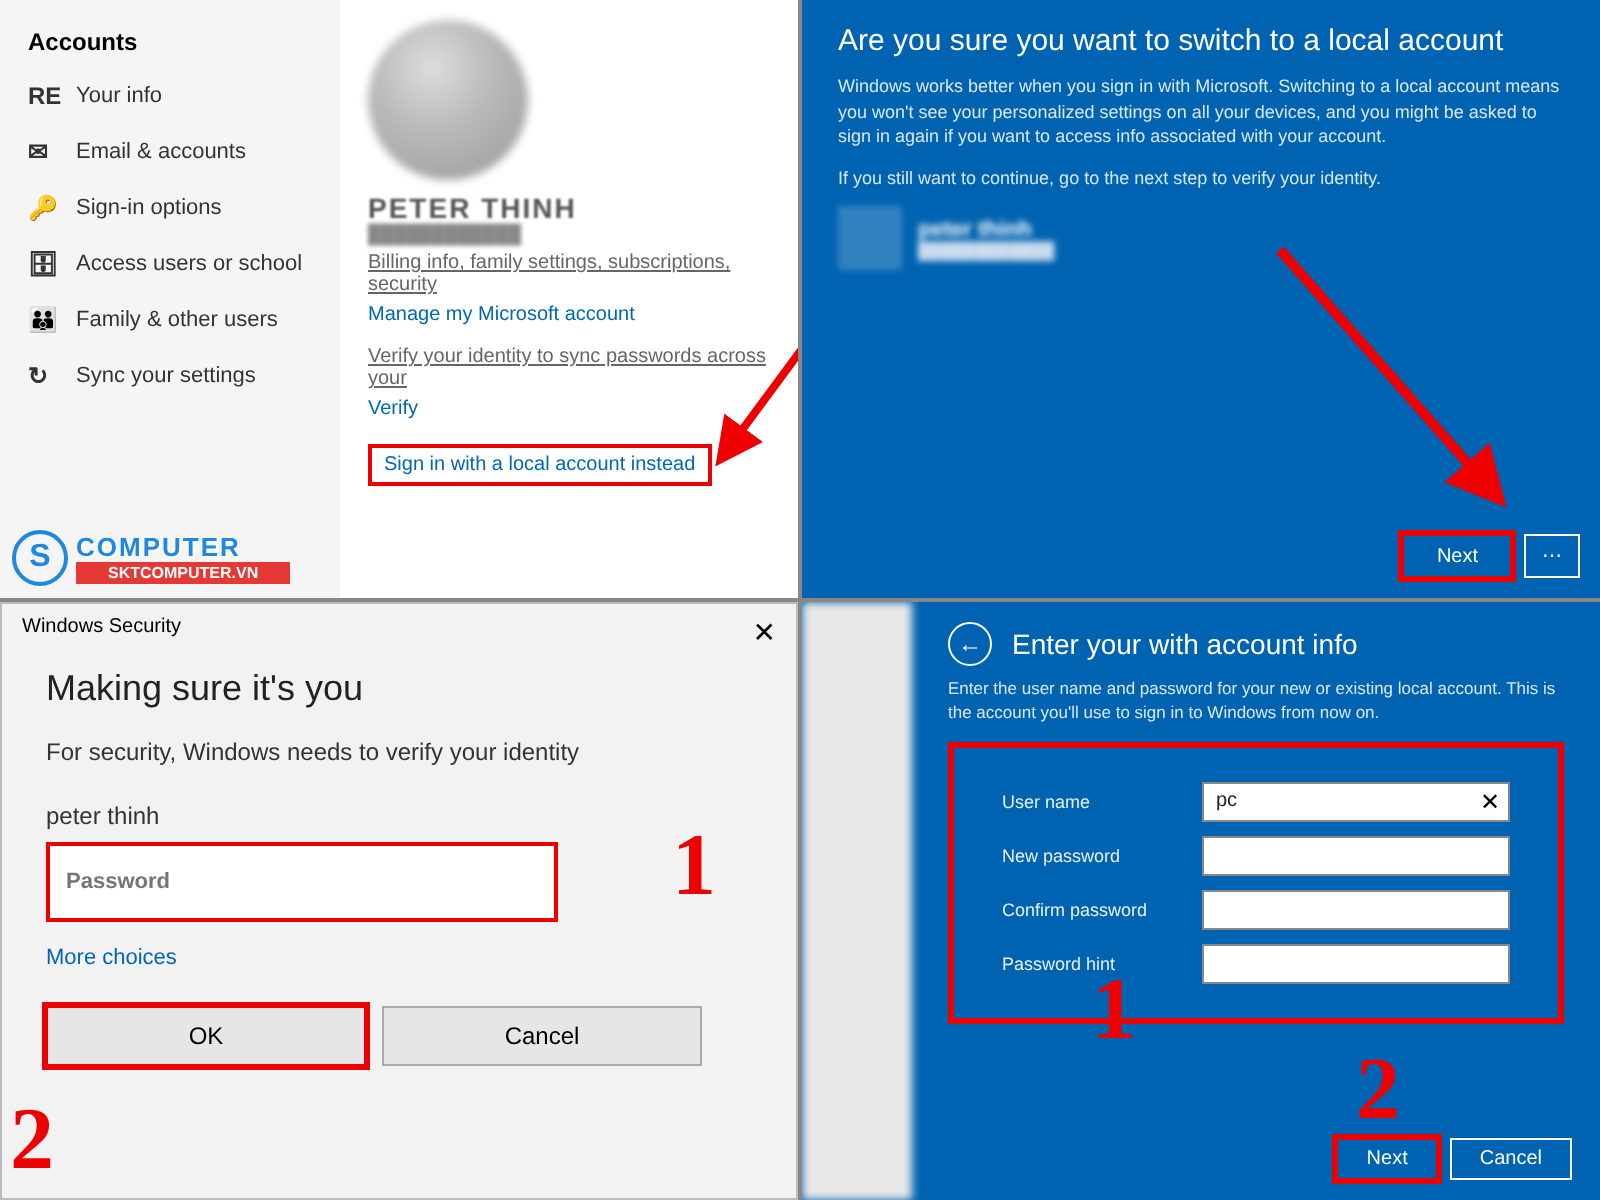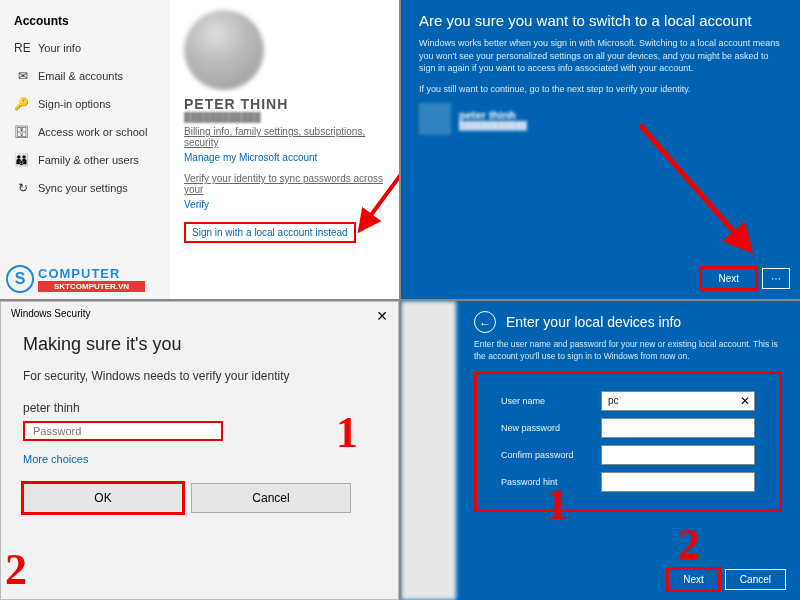--- a/index.html
+++ b/index.html
@@ -4,21 +4,21 @@
 <style>
 * { margin: 0; padding: 0; box-sizing: border-box; font-family: "Segoe UI", sans-serif; }
 body { width: 800px; height: 600px; overflow: hidden; background: #888; }
 .grid { display: grid; grid-template-columns: 1fr 1fr; grid-template-rows: 1fr 1fr; width: 800px; height: 600px; gap: 2px; }
 
 
 .p1 { background: #fff; display: flex; position: relative; overflow: hidden; }
 .p1-sidebar { width: 170px; background: #f5f5f5; padding: 8px 0; font-size: 11px; }
 .p1-title { font-size: 12px; font-weight: 600; padding: 6px 14px; }
 .p1-nav-item { display: flex; align-items: center; padding: 7px 14px; gap: 10px; color: #333; cursor: pointer; }
-.p1-nav-item .ico { width: 14px; text-align: right; font-size: 12px; }
+.p1-nav-item .ico { width: 14px; text-align: left; font-size: 12px; font-weight: bold; }
 .p1-main { flex: 1; padding: 10px 14px; font-size: 11px; color: #444; position: relative; }
 .avatar { width: 80px; height: 80px; border-radius: 50%; background: radial-gradient(circle at 40% 30%, #ddd 0%, #bbb 40%, #999 100%); filter: blur(2px); margin-bottom: 6px; }
 .p1-name { font-size: 14px; font-weight: 600; letter-spacing: 1px; color: #555; filter: blur(0.6px); }
 .p1-email { font-size: 9px; color: #888; filter: blur(1px); }
 .p1-role { font-size: 10px; color: #555; margin: 4px 0 10px; }
 .p1-line { font-size: 10px; color: #666; margin: 4px 0; text-decoration: underline; }
 .p1-link { color: #0067b8; font-size: 10px; margin: 4px 0; cursor: pointer; }
 .p1-local-link { color: #0067b8; font-size: 10px; border: 2px solid #e00; padding: 3px 6px; display: inline-block; margin-top: 8px; cursor: pointer; }
 .p1-logo { position: absolute; left: 6px; bottom: 6px; display: flex; align-items: center; gap: 4px; }
 .p1-logo-badge { width: 28px; height: 28px; border: 2px solid #1e88e5; border-radius: 50%; display: flex; align-items: center; justify-content: center; color: #1e88e5; font-weight: bold; font-size: 16px; }
@@ -38,21 +38,21 @@
 .p2-btn.highlight { outline: 3px solid #e00; outline-offset: -1px; }
 
 
 .p3 { background: #f2f2f2; border: 1px solid #bbb; padding: 0; position: relative; font-size: 11px; }
 .p3-titlebar { display: flex; justify-content: space-between; padding: 6px 10px; font-size: 10px; }
 .p3-close { font-size: 14px; cursor: pointer; }
 .p3-content { padding: 4px 22px 10px; }
 .p3-heading { font-size: 18px; font-weight: 400; color: #222; margin-bottom: 14px; }
 .p3-sub { font-size: 12px; color: #333; margin-bottom: 18px; }
 .p3-username { font-size: 12px; color: #333; margin-bottom: 6px; }
-.p3-input { width: 200px; border: 2px solid #e00; padding: 2px 8px; font-size: 11px; color: #999; background: #fff; }
+.p3-input { width: 256px; border: 2px solid #e00; padding: 12px 8px; font-size: 11px; color: #999; background: #fff; font-weight: bold; }
 .p3-account { font-size: 11px; color: #333; margin: 14px 0; }
 .p3-account .blur { filter: blur(2px); color: #999; }
 .p3-more { color: #0067b8; font-size: 11px; margin: 12px 0 18px; cursor: pointer; }
 .p3-buttons { display: flex; gap: 8px; }
 .p3-btn { flex: 1; max-width: 160px; background: #e6e6e6; border: 1px solid #aaa; padding: 7px 0; font-size: 12px; cursor: pointer; }
 .p3-btn.ok { outline: 3px solid #e00; outline-offset: -1px; }
 .num-badge { position: absolute; color: #e00; font-size: 44px; font-weight: bold; font-family: Georgia, serif; }
 
 
 .p4 { background: #0063b1; color: #fff; position: relative; overflow: hidden; font-size: 10px; }
@@ -88,21 +88,21 @@
       <div class="p1-nav-item">
           <span class="ico">✉</span>
           <span>Email &amp; accounts</span>
         </div>
       <div class="p1-nav-item">
           <span class="ico">🔑</span>
           <span>Sign-in options</span>
         </div>
       <div class="p1-nav-item">
           <span class="ico">🗄</span>
-          <span>Access work or school</span>
+          <span>Access users or school</span>
         </div>
       <div class="p1-nav-item">
           <span class="ico">👪</span>
           <span>Family &amp; other users</span>
         </div>
       <div class="p1-nav-item">
           <span class="ico">↻</span>
           <span>Sync your settings</span>
         </div>
     </div>
@@ -178,21 +178,21 @@
     <div class="num-badge" style="left:4px;bottom:4px">2</div>
   </div>
 
   <div class="p4">
     <div class="p4-bgleft"></div>
     <div class="p4-inner">
       <div class="p4-titlebar">
         <div class="p4-back">
             <span>←</span>
           </div>
-        <div class="p4-title">Enter your local devices info</div>
+        <div class="p4-title">Enter your with account info</div>
       </div>
       <div class="p4-desc">Enter the user name and password for your new or existing local account. This is the account you'll use to sign in to Windows from now on.</div>
       <div class="p4-form">
         <div class="p4-row">
           <div class="p4-label">User name</div>
           <div class="p4-field">
               <span>pc</span>
               <span class="x">✕</span>
             </div>
         </div>

